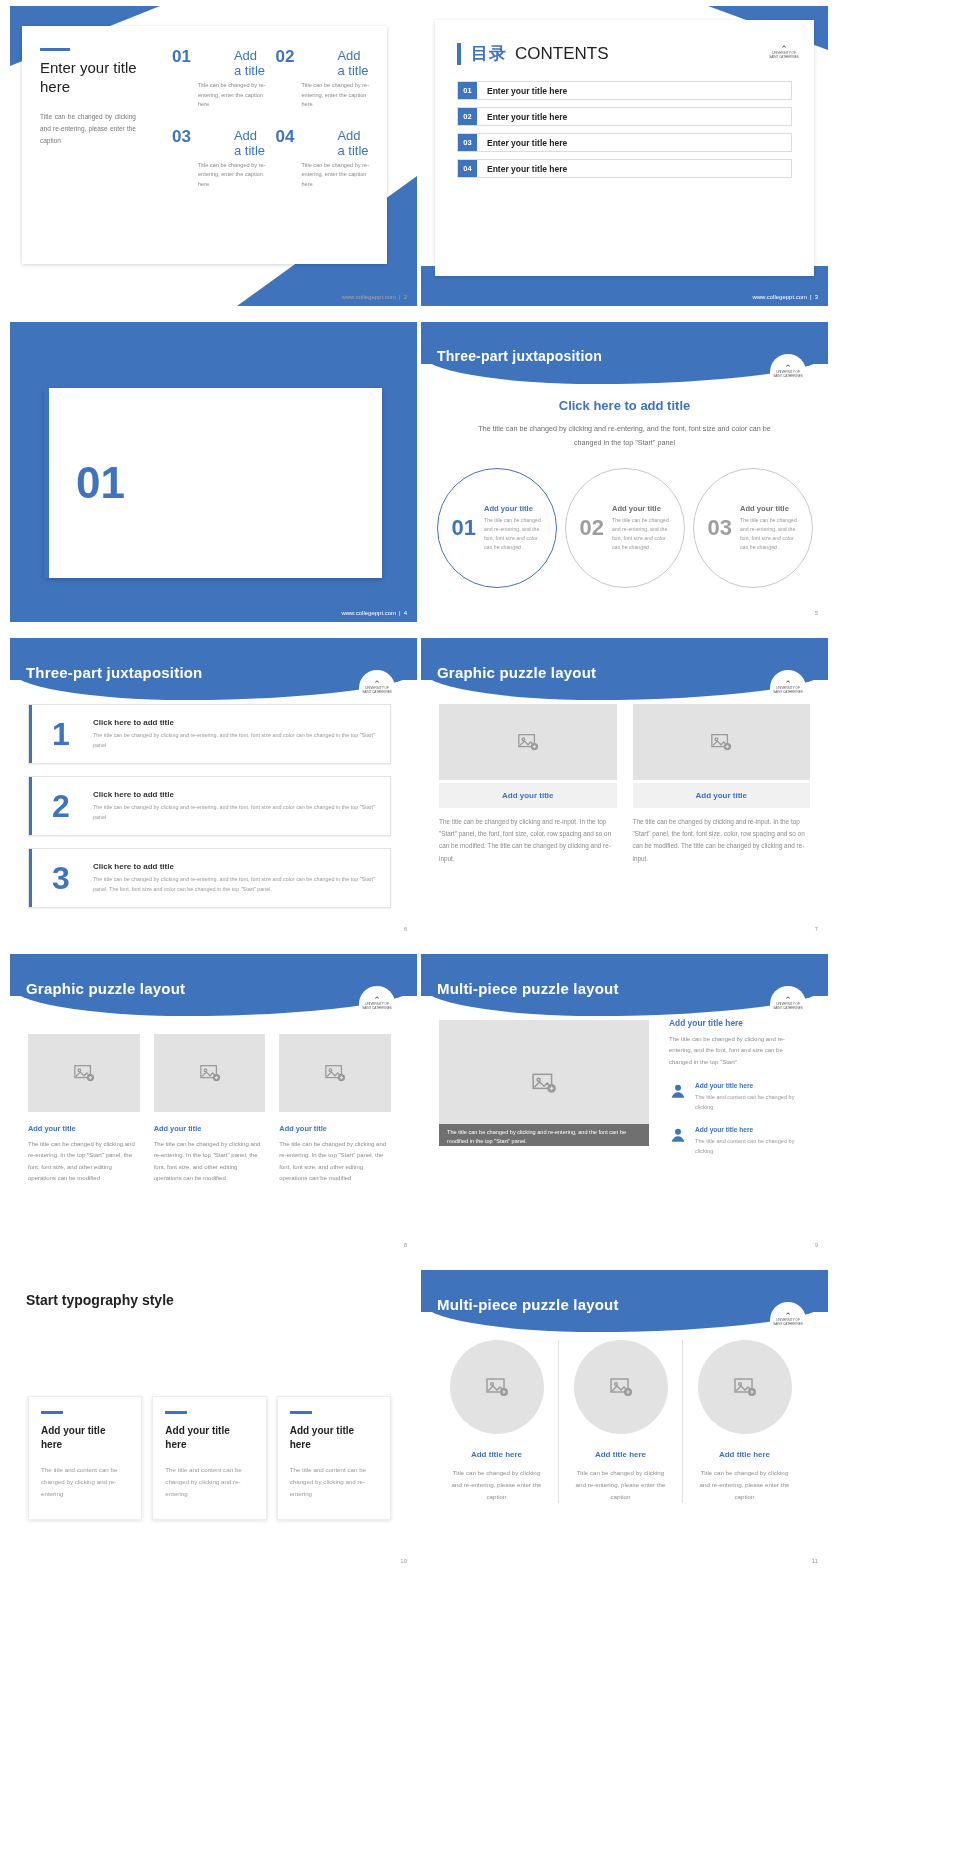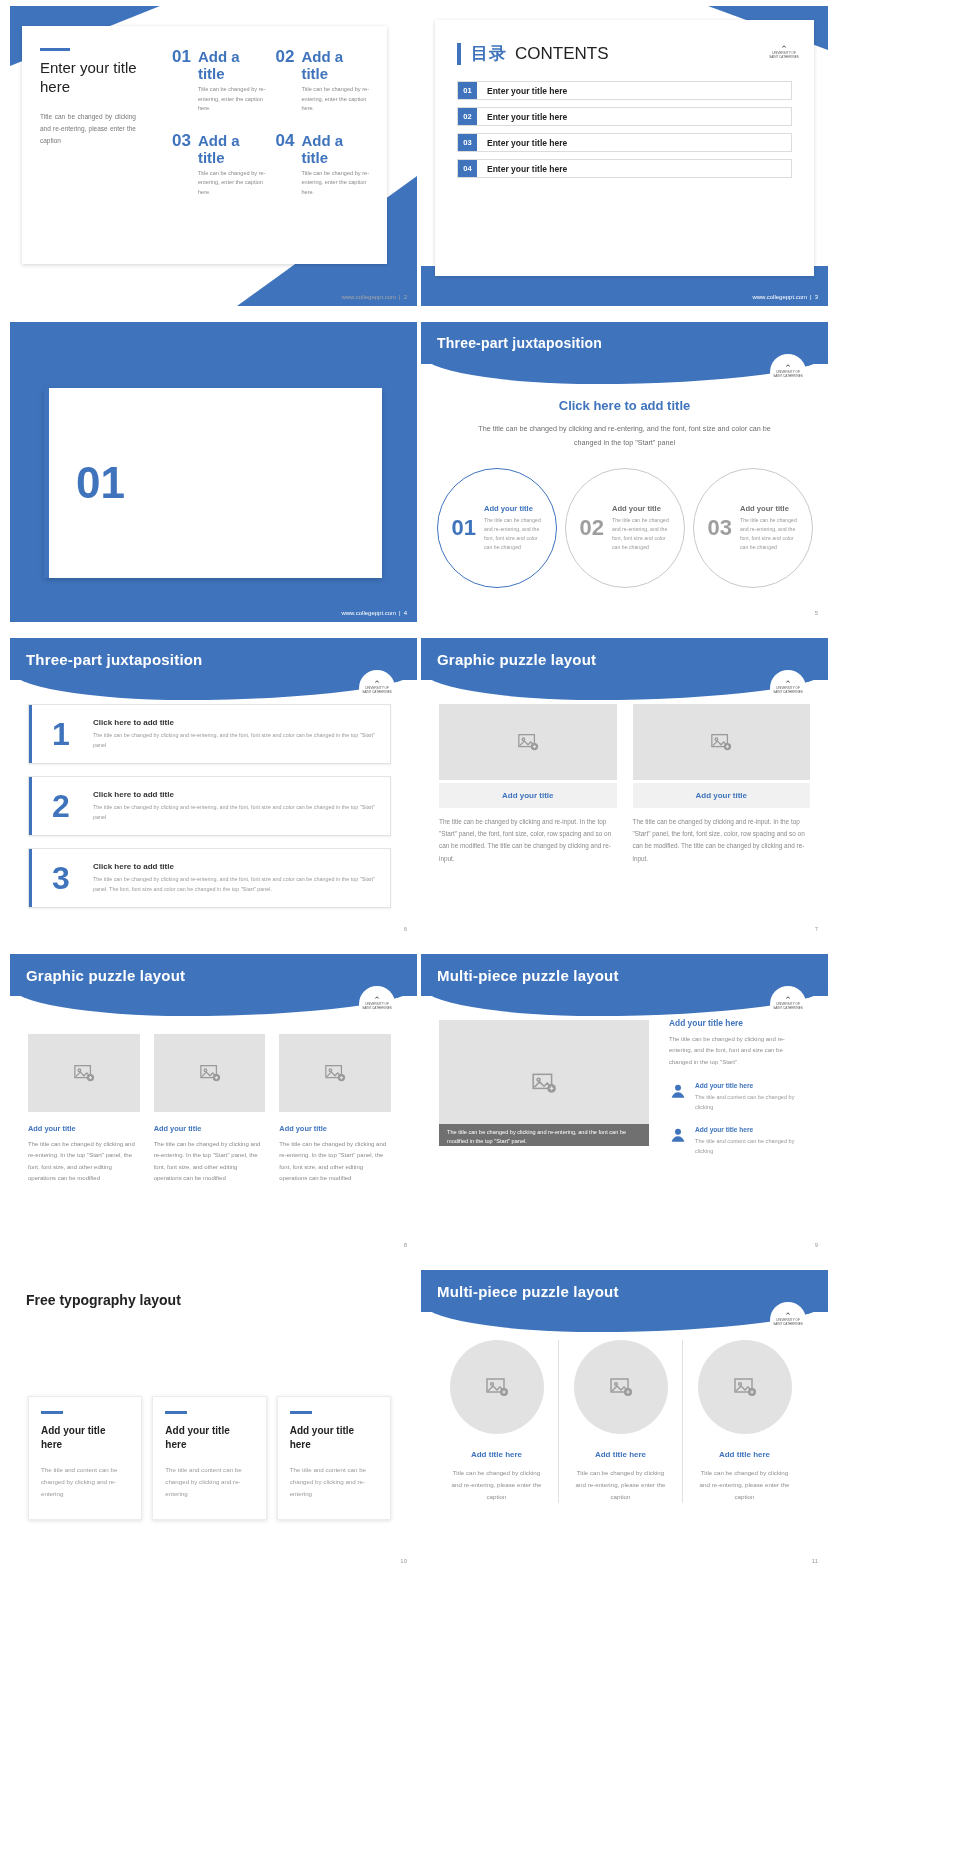--- a/index.html
+++ b/index.html
@@ -26,21 +26,21 @@
   .band-top {
     position: absolute; left: 0; top: 0; width: 100%; height: 42px;
     background: #3f74bd;
   }
   .band-curve {
     position: absolute; left: 0; top: 30px; width: 100%; height: 32px;
     background: #3f74bd;
     border-radius: 0 0 60% 45% / 0 0 100% 100%;
   }
   .band-title {
-    position: absolute; left: 16px; top: 13px;
+    position: absolute; left: 16px; top: 26px;
     color: #fff; font-size: 14px; font-weight: bold;
     letter-spacing: .2px;
   }
   .logo-circle {
     position: absolute; right: 22px; top: 32px;
     width: 36px; height: 36px; border-radius: 50%;
     background: #fff;
   }
   .logo-mark {
     position: absolute; right: 24px; top: 44px;
@@ -82,21 +82,21 @@
     background: #fff; box-shadow: 0 1px 4px rgba(0,0,0,.18);
     padding: 22px 18px;
   }
   .s2-left { width: 120px; float: left; }
   .s2-rule { width: 30px; height: 3px; background: #3f74bd; margin-bottom: 8px; }
   .s2-h1 { font-size: 15px; color: #222; line-height: 1.25; font-weight: normal; }
   .s2-p { font-size: 6.5px; color: #777; line-height: 1.85; margin-top: 14px; text-align: justify; width: 96px; }
   .s2-grid { margin-left: 132px; display: grid; grid-template-columns: 1fr 1fr; gap: 18px 10px; }
   .s2-item { display: flex; gap: 7px; }
   .s2-num { font-size: 17px; color: #3f74bd; font-weight: bold; line-height: 1; }
-  .s2-it-t { font-size: 15px; color: #3f74bd; font-weight: bold; margin-bottom: 3px; }
+  .s2-it-t { font-size: 13px; color: #3f74bd; font-weight: normal; margin-bottom: 3px; margin-left: 36px; }
   .s2-it-d { font-size: 5.6px; color: #8a8a8a; line-height: 1.7; }
 
   
   .s3-corner-tr {
     position: absolute; right: 0; top: 0; width: 120px; height: 44px;
     background: #3f74bd; clip-path: polygon(100% 0, 100% 100%, 0 0);
   }
   .s3-corner-bl {
     position: absolute; left: 0; bottom: 0; width: 100%; height: 40px;
     background: #3f74bd;
@@ -537,21 +537,21 @@
         <div>
           <div class="s9-it-t">Add your title here</div>
           <div class="s9-it-d">The title and content can be changed by clicking</div>
         </div>
       </div>
     </div>
     <div class="pagenum">9</div>
   </div>
 
   <div class="slide">
-    <div class="s10-h">Free typography layout</div>
+    <div class="s10-h">Start typography style</div>
     <div class="s10-cards">
       <div class="s10-card">
         <div class="s10-rule"></div>
         <div class="s10-t">Add your title here</div>
         <div class="s10-d">The title and content can be changed by clicking and re-entering</div>
       </div>
       <div class="s10-card">
         <div class="s10-rule"></div>
         <div class="s10-t">Add your title here</div>
         <div class="s10-d">The title and content can be changed by clicking and re-entering</div>

